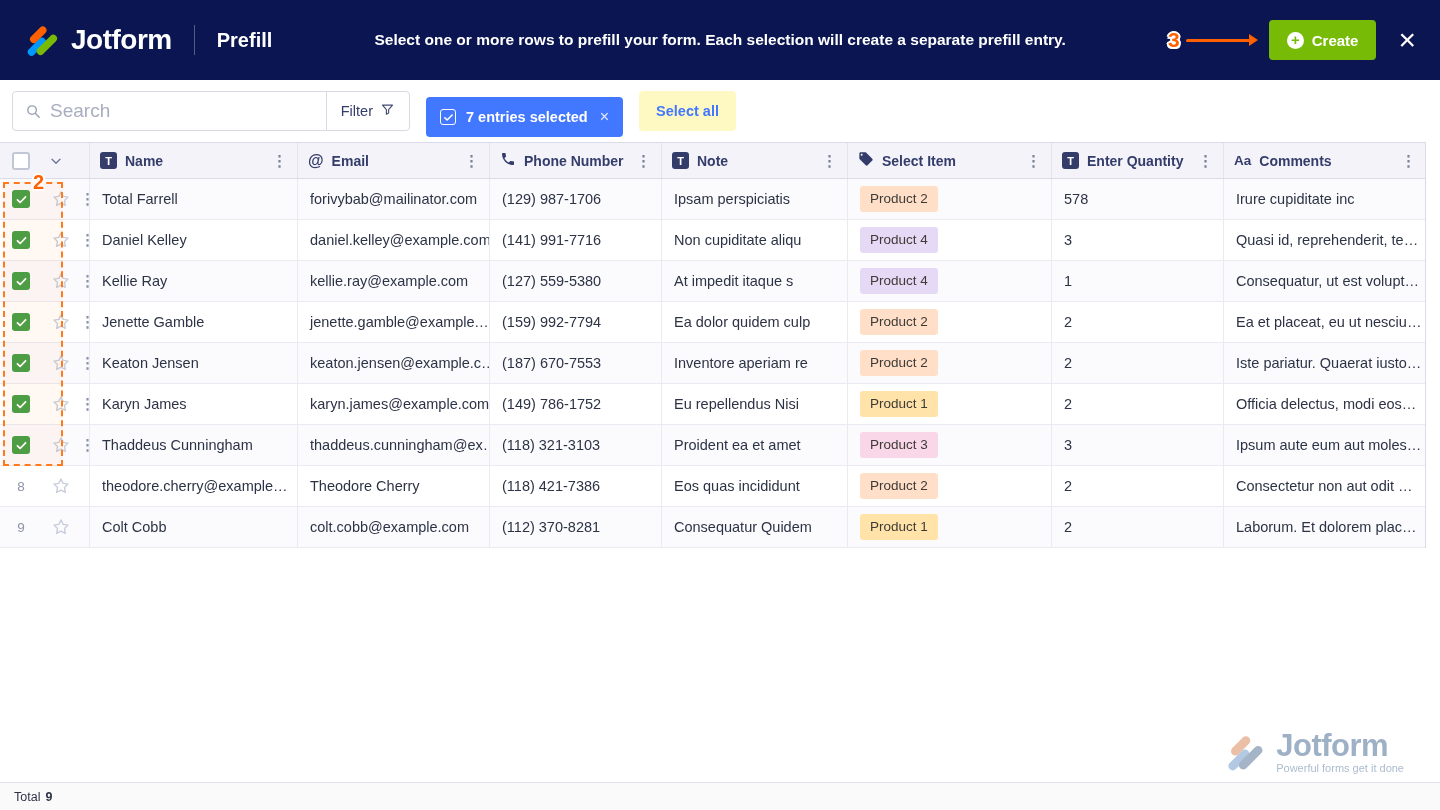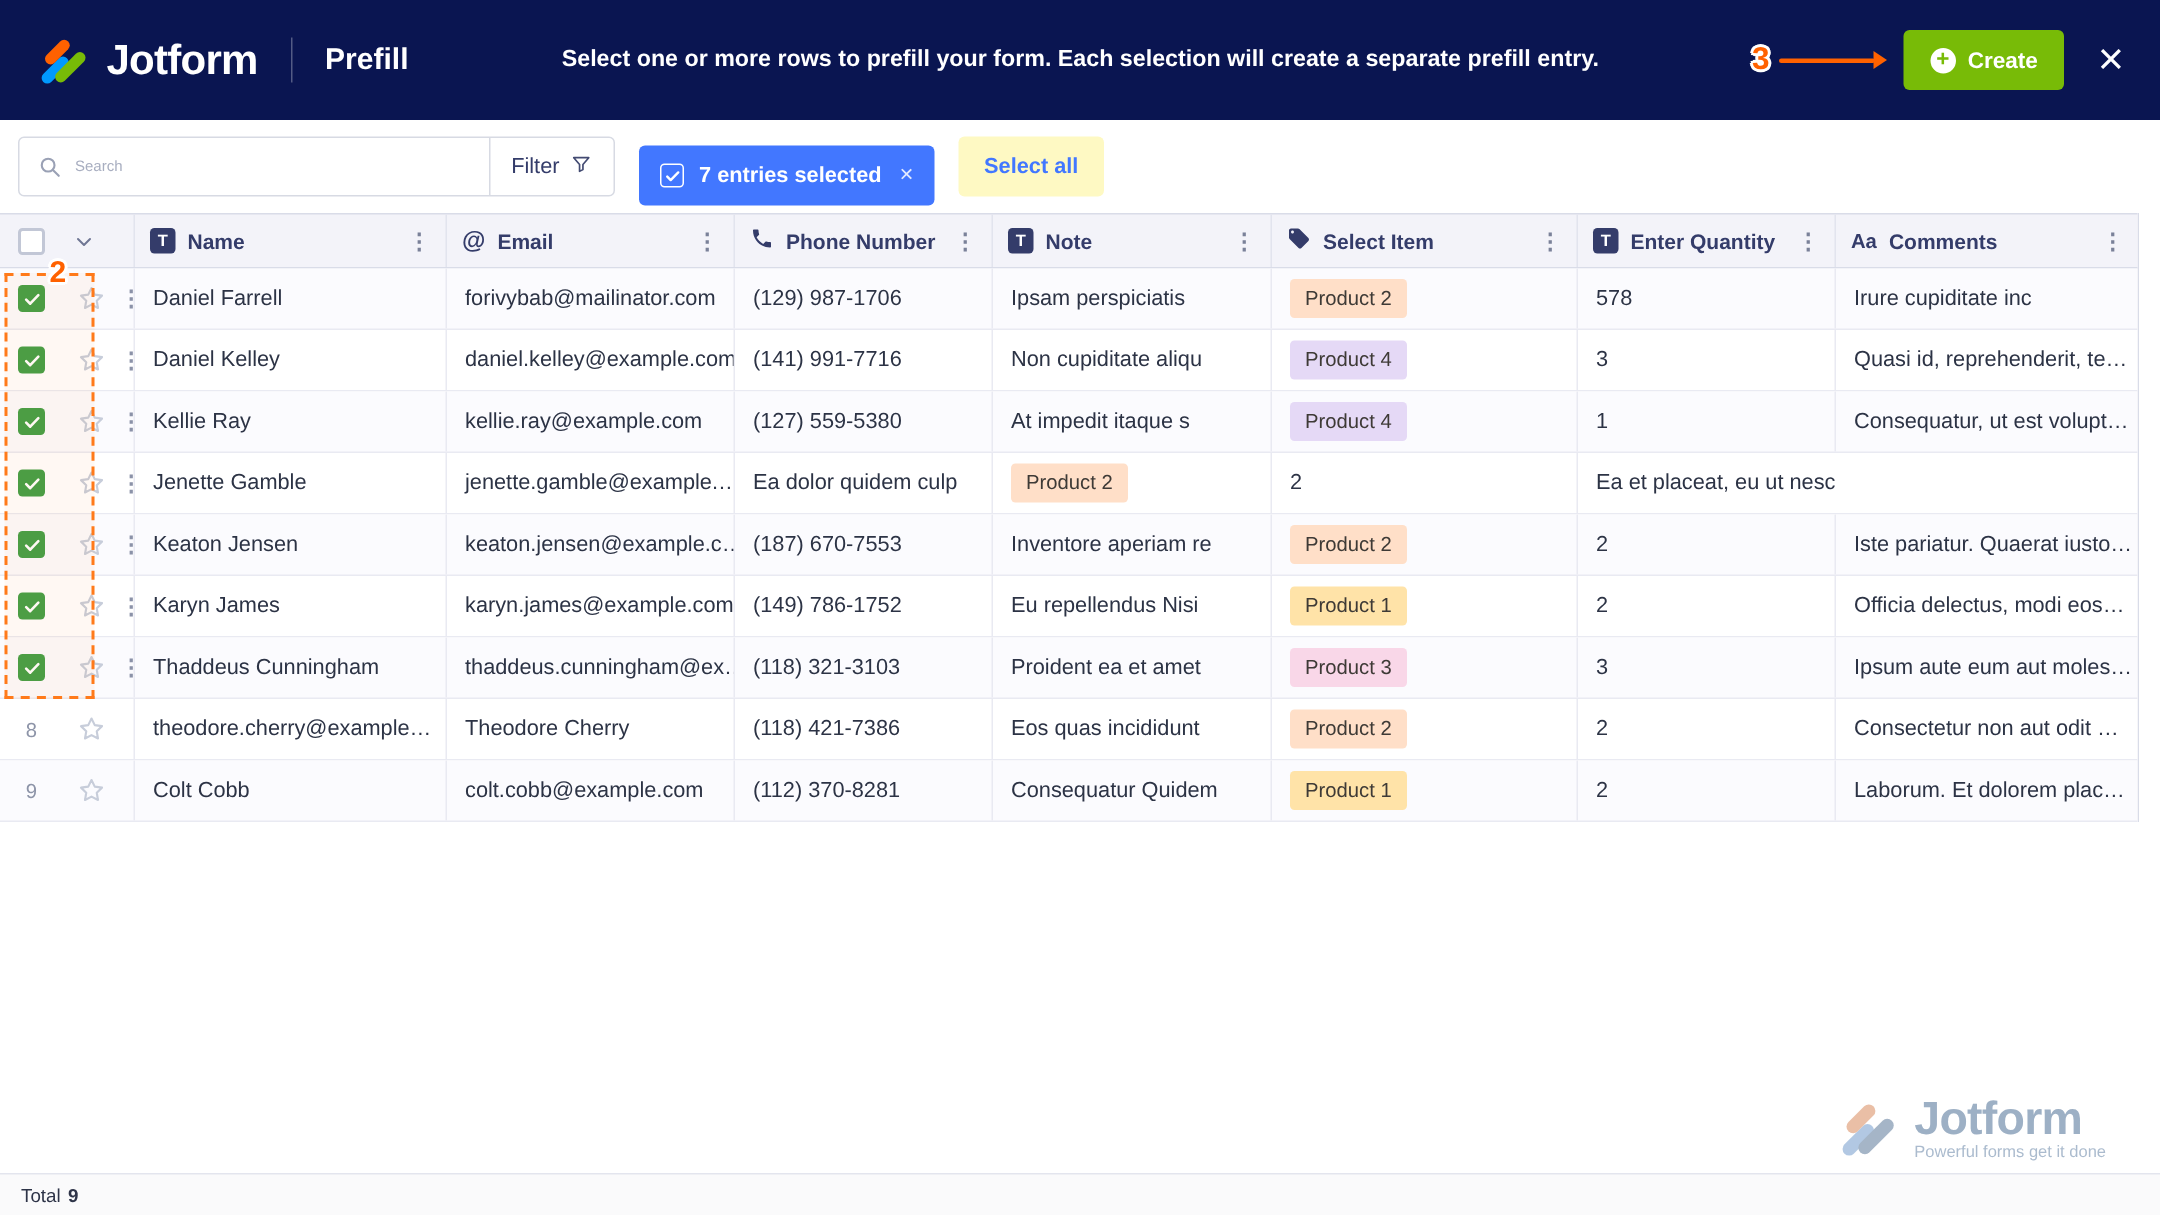--- a/index.html
+++ b/index.html
@@ -21,21 +21,21 @@
   .arrow-line:after { content:''; position:absolute; right:-8px; top:-4.5px; border-left:9px solid #ff6100; border-top:6px solid transparent; border-bottom:6px solid transparent; }
 
   .create-btn { display:flex; align-items:center; gap:8px; background:#78bb07; color:#fff; border:none; border-radius:4px; height:40px; padding:0 18px; font-size:15px; font-weight:700; cursor:pointer; font-family:inherit; }
   .plus { width:17px; height:17px; border-radius:50%; background:#fff; color:#78bb07; display:flex; align-items:center; justify-content:center; font-size:15px; font-weight:800; line-height:1; padding-bottom:1px; }
   .close-x { color:#fff; font-size:30px; margin-left:22px; cursor:pointer; font-weight:400; line-height:1; }
 
   
   .toolbar { height:62px; display:flex; align-items:center; padding:0 12px; gap:16px; background:#fff; }
   .search-group { display:flex; align-items:center; border:1px solid #d7dae3; border-radius:4px; height:40px; width:398px; background:#fff; }
   .search-icon { display:flex; margin:0 8px 0 12px; }
-  .search-input { border:none; outline:none; flex:1; font-size:10px; color:#333; height:100%; min-width:0; font-family:inherit; background:transparent; }
+  .search-input { border:none; outline:none; flex:1; font-size:19px; color:#333; height:100%; min-width:0; font-family:inherit; background:transparent; }
   .search-input::placeholder { color:#a8aec0; }
   .filter-btn { display:flex; align-items:center; gap:7px; border:none; border-left:1px solid #d7dae3; background:none; height:100%; padding:0 14px; font-size:14.5px; color:#343c6a; cursor:pointer; font-family:inherit; }
   .chip { display:flex; align-items:center; gap:10px; background:#4277ff; color:#fff; height:40px; border:none; border-radius:4px; padding:0 14px; font-size:14.5px; font-weight:700; cursor:pointer; font-family:inherit;margin-top:12px; }
   .chip-box { width:16px; height:16px; border:1.5px solid #fff; border-radius:3px; display:flex; align-items:center; justify-content:center; }
   .chip-x { font-size:16px; font-weight:400; opacity:.85; margin-left:2px; }
   .select-all { background:#fef9c3; color:#4277ff; border:none; border-radius:4px; height:40px; padding:0 17px; font-size:14.5px; font-weight:600; cursor:pointer; font-family:inherit; }
 
   
   .table-wrap { position:relative; width:1426px; border-right:1px solid #d9dce8; background:#fff; }
   .grid { display:grid; grid-template-columns:42px 48px 208px 192px 172px 186px 204px 172px 202px; }
@@ -201,21 +201,21 @@
       </span>
     </div>
     <div class="cell c-ctl">
       <span class="star">
         <svg viewBox="0 0 24 24">
               <path d="M12 3.6l2.6 5.3 5.8.8-4.2 4.1 1 5.8L12 16.9l-5.2 2.7 1-5.8-4.2-4.1 5.8-.8z" fill="none" stroke="#c7cdda" stroke-width="1.7" stroke-linejoin="round"></path>
             </svg>
       </span>
       <span class="kebab">⋮</span>
     </div>
-    <div class="cell">Daniel Farrell</div>
+    <div class="cell">Total Farrell</div>
     <div class="cell">forivybab@mailinator.com</div>
     <div class="cell">(129) 987-1706</div>
     <div class="cell">Ipsam perspiciatis</div>
     <div class="cell">
           <span class="badge" style="background: rgb(255, 223, 200);">Product 2</span>
         </div>
     <div class="cell">578</div>
     <div class="cell">Irure cupiditate inc</div>
   </div>
       <div class="trow grid selected">
@@ -284,20 +284,21 @@
     <div class="cell c-ctl">
       <span class="star">
         <svg viewBox="0 0 24 24">
               <path d="M12 3.6l2.6 5.3 5.8.8-4.2 4.1 1 5.8L12 16.9l-5.2 2.7 1-5.8-4.2-4.1 5.8-.8z" fill="none" stroke="#c7cdda" stroke-width="1.7" stroke-linejoin="round"></path>
             </svg>
       </span>
       <span class="kebab">⋮</span>
     </div>
     <div class="cell">Jenette Gamble</div>
     <div class="cell">jenette.gamble@example.…</div>
+    <div class="cell">(159) 992-7794</div>
     <div class="cell">Ea dolor quidem culp</div>
     <div class="cell">
           <span class="badge" style="background: rgb(255, 223, 200);">Product 2</span>
         </div>
     <div class="cell">2</div>
     <div class="cell">Ea et placeat, eu ut nesciu…</div>
   </div>
       <div class="trow grid selected">
     <div class="cell c-check">
 

